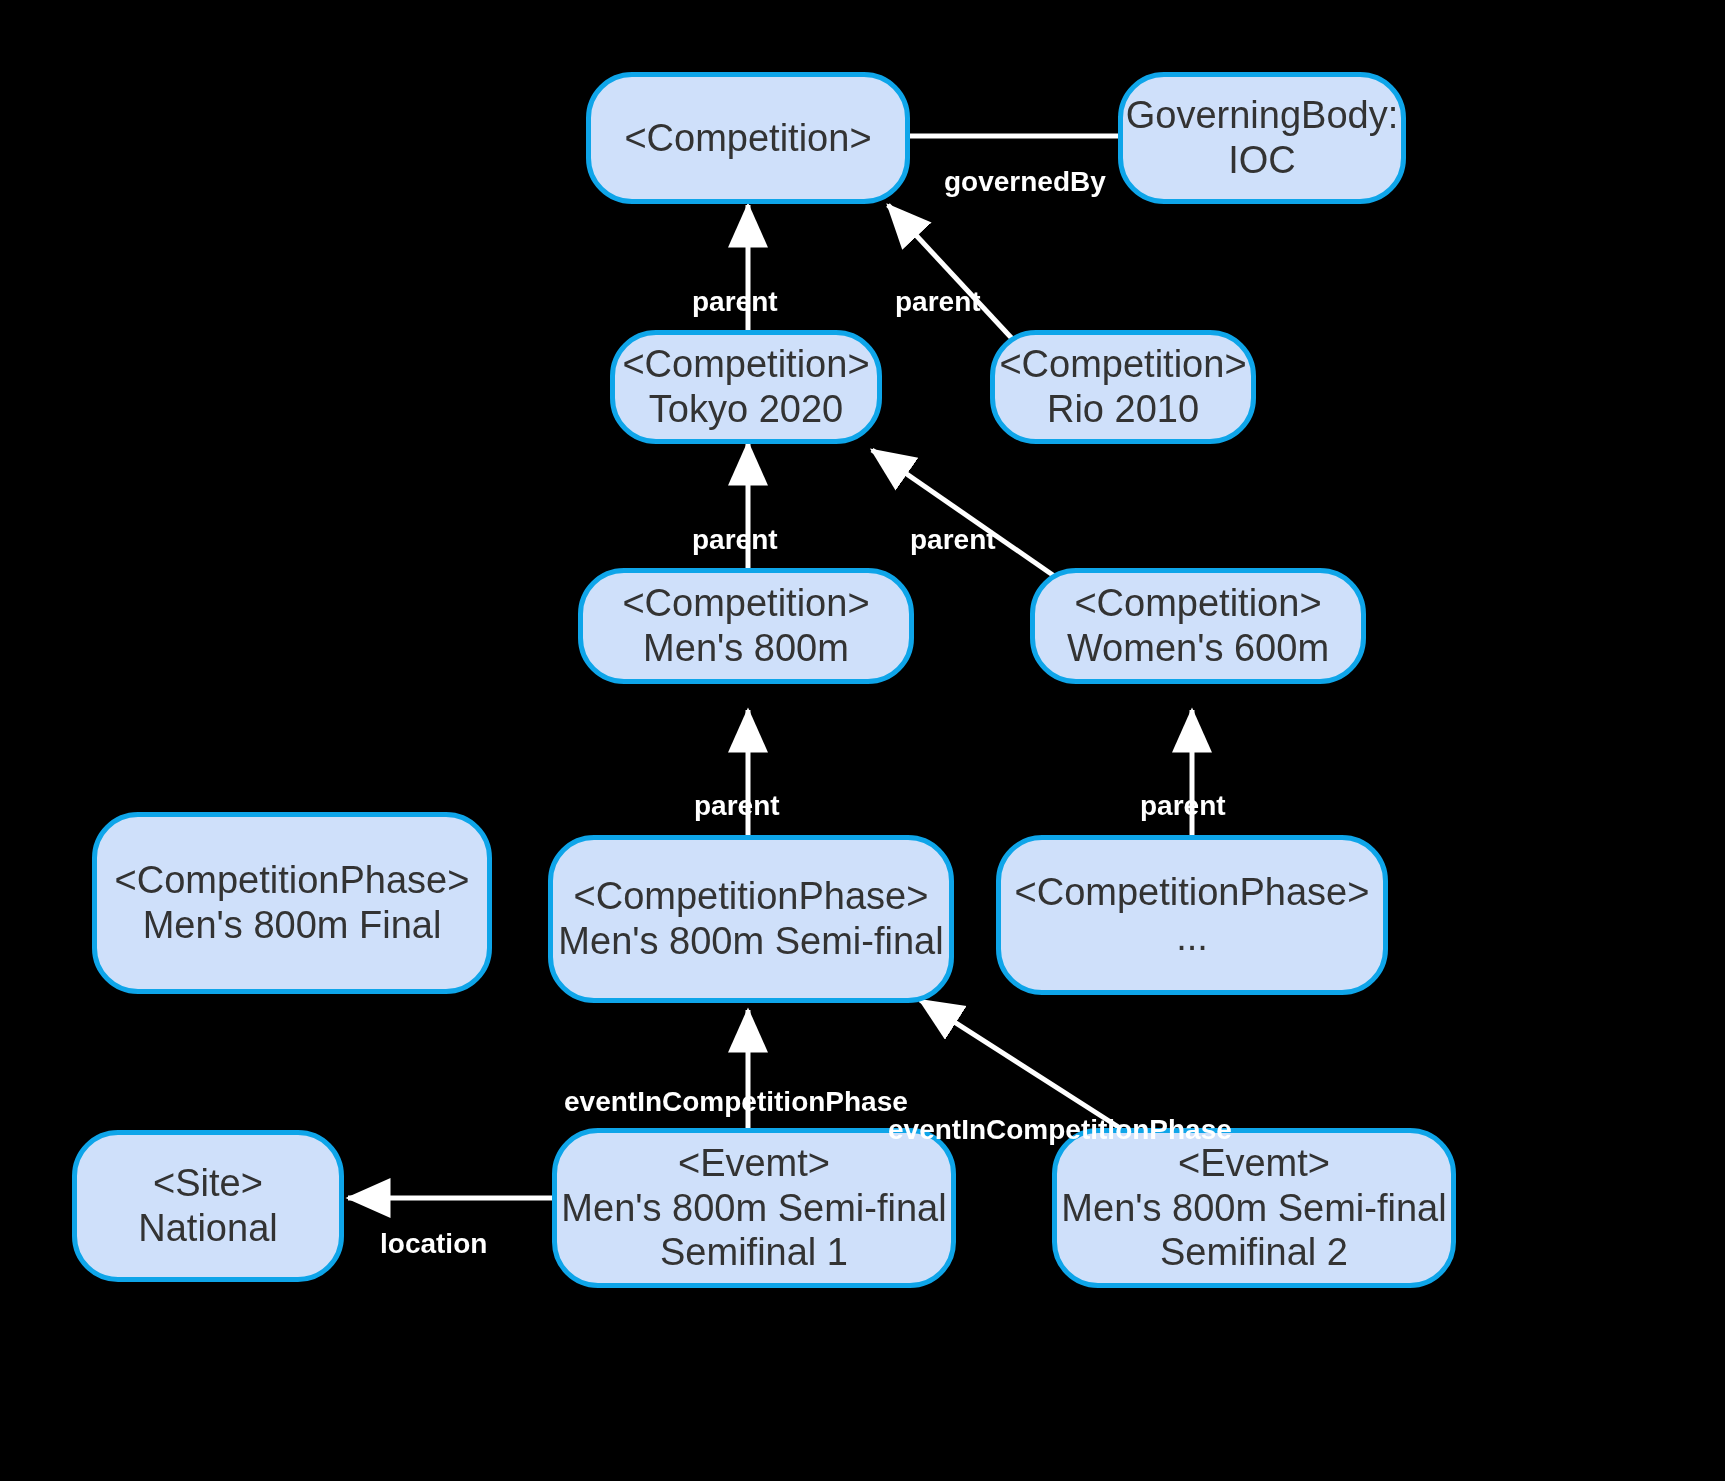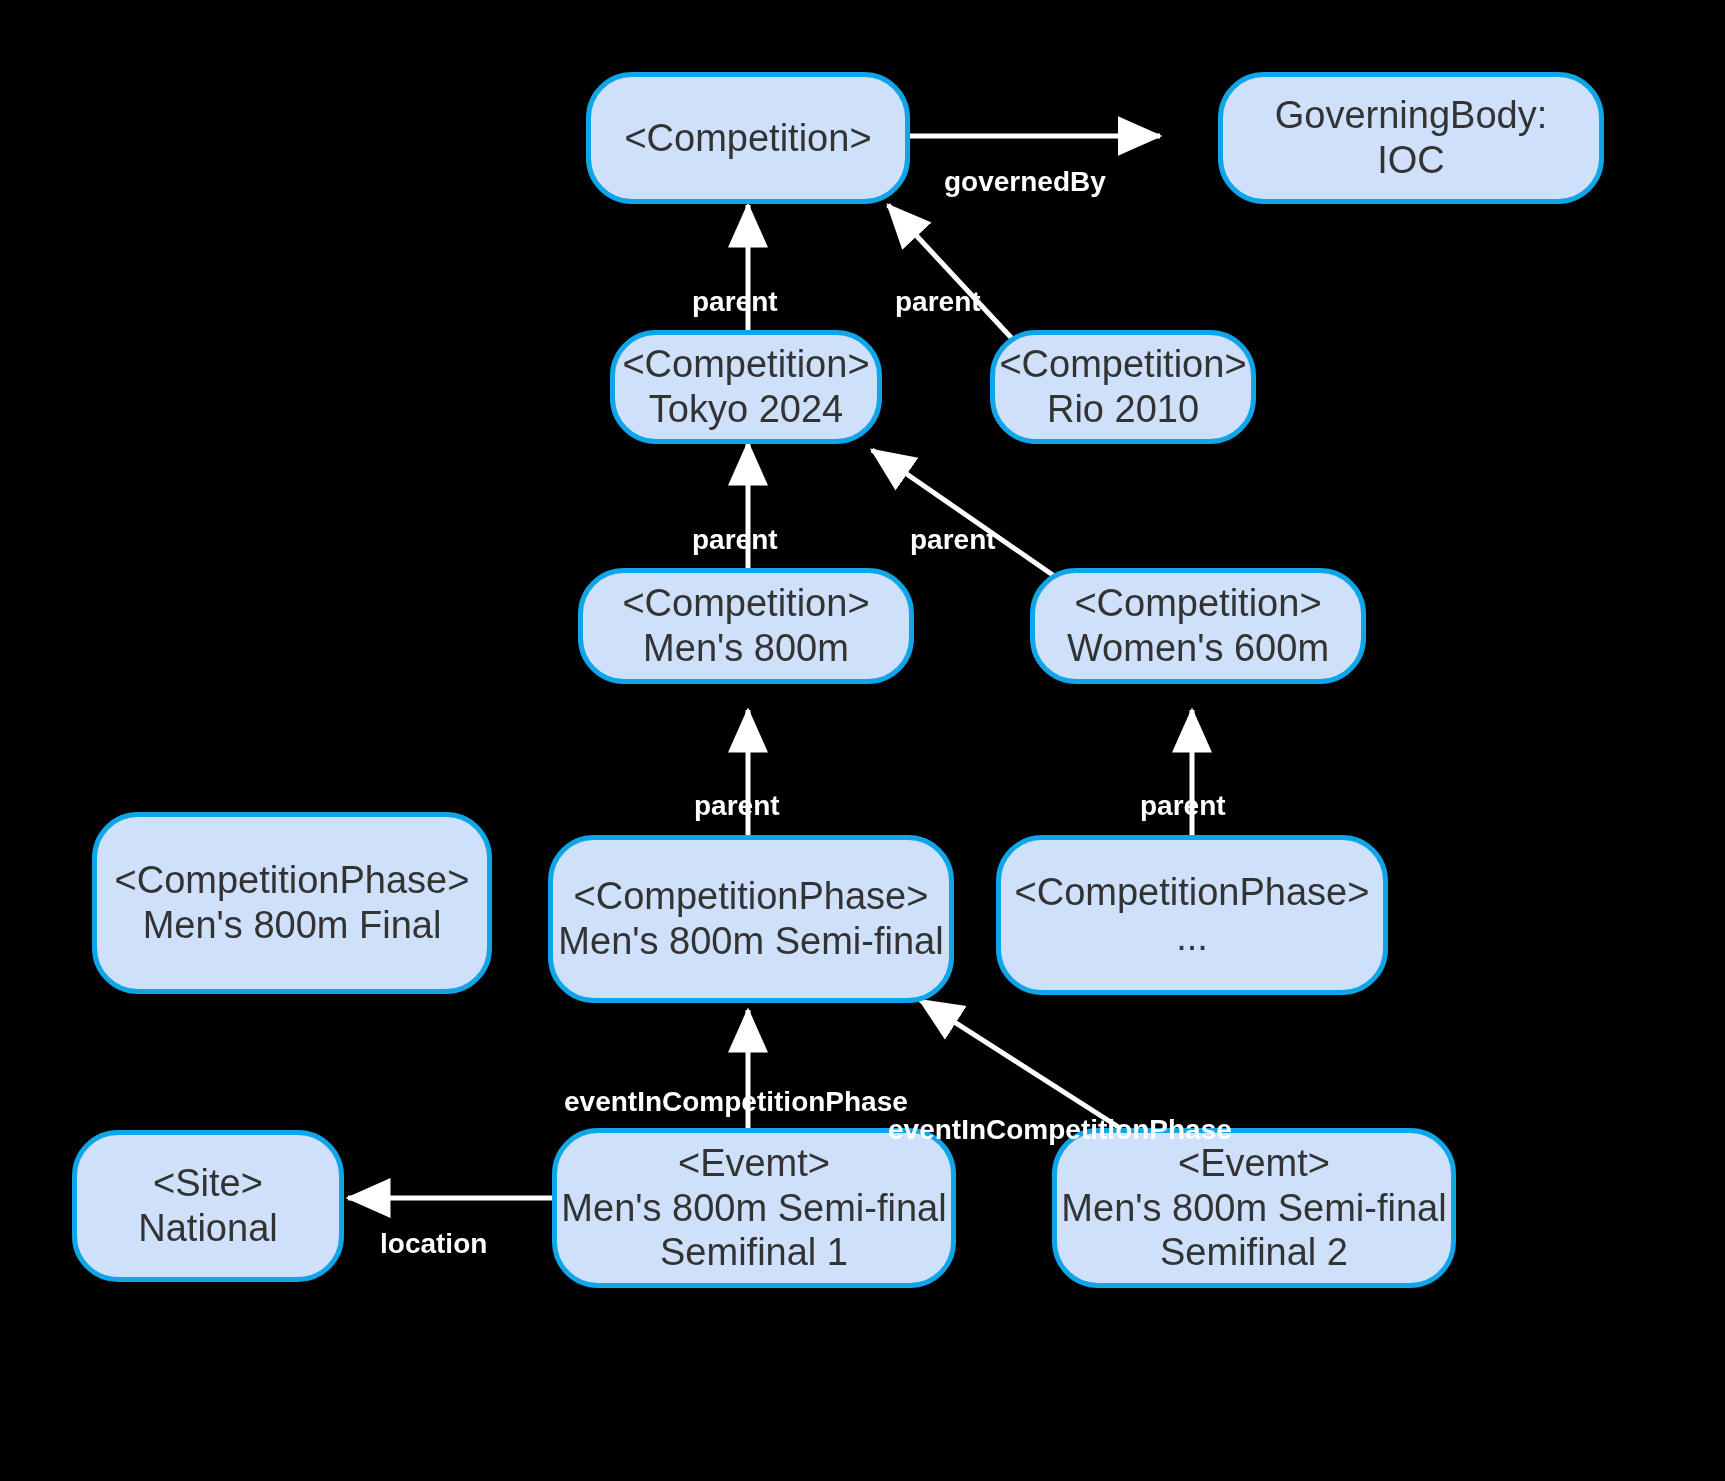--- a/index.html
+++ b/index.html
@@ -106,28 +106,28 @@
 
     <g>
       <line x1="556" y1="1198" x2="348" y2="1198" stroke="#ffffff" stroke-width="5" marker-end="url(#arrow)"></line>
     </g>
   </svg>
 
   <div class="node" style="left:586px; top:72px; width:324px; height:132px;">
     <span class="line">&lt;Competition&gt;</span>
   </div>
 
-  <div class="node" style="left:1218px; top:72px; width:386px; height:132px;">
+  <div class="node" style="left:1118px; top:72px; width:288px; height:132px;">
     <span class="line">GoverningBody:</span>
     <span class="line">IOC</span>
   </div>
 
   <div class="node" style="left:610px; top:330px; width:272px; height:114px;">
     <span class="line">&lt;Competition&gt;</span>
-    <span class="line">Tokyo 2024</span>
+    <span class="line">Tokyo 2020</span>
   </div>
 
   <div class="node" style="left:990px; top:330px; width:266px; height:114px;">
     <span class="line">&lt;Competition&gt;</span>
     <span class="line">Rio 2010</span>
   </div>
 
   <div class="node" style="left:578px; top:568px; width:336px; height:116px;">
     <span class="line">&lt;Competition&gt;</span>
     <span class="line">Men's 800m</span>

